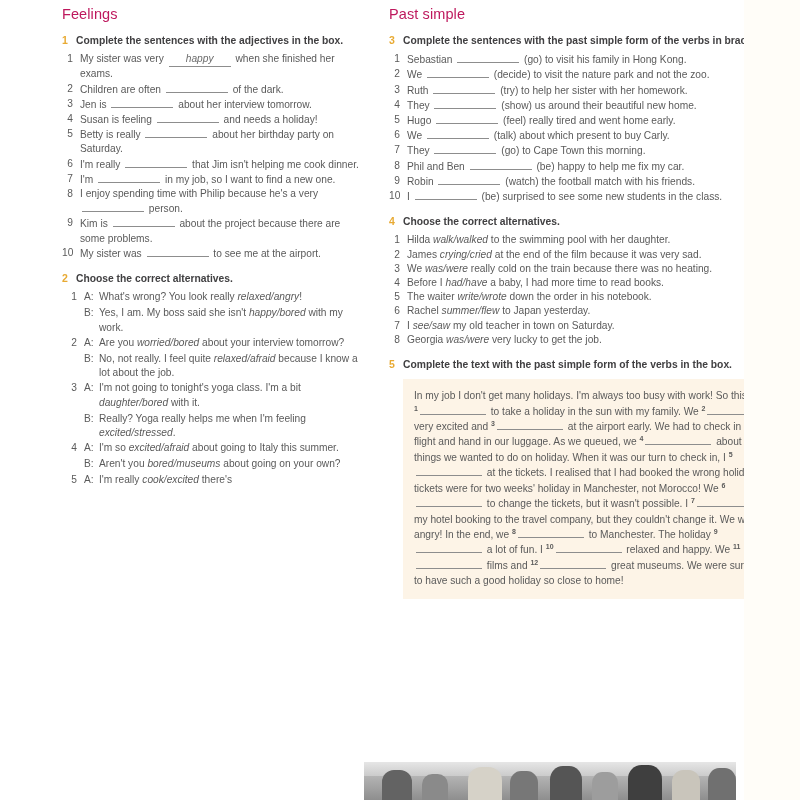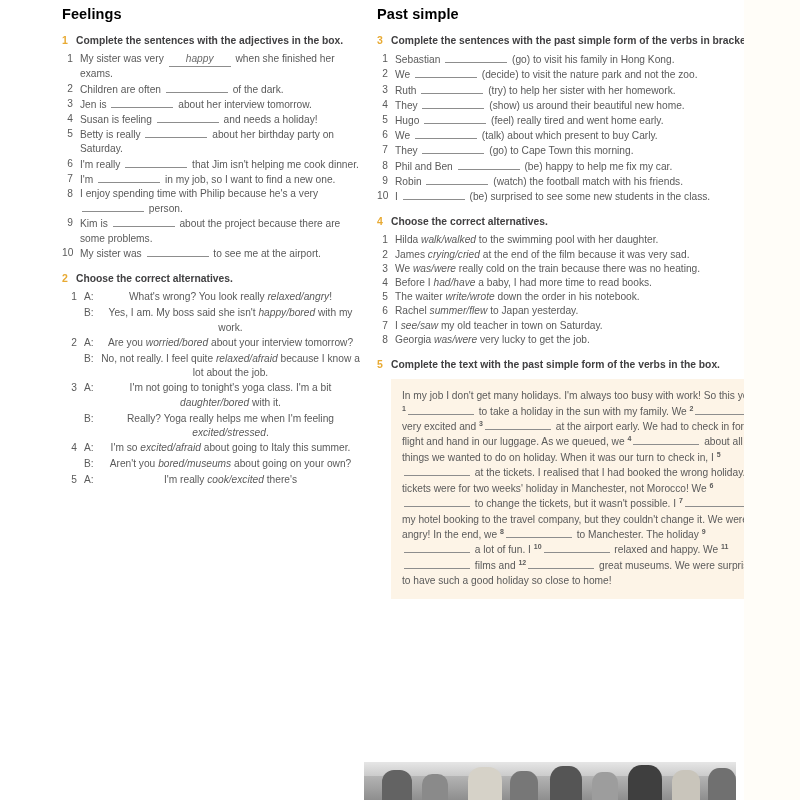--- a/index.html
+++ b/index.html
@@ -27,27 +27,27 @@
     flex-direction: row;
     align-items: flex-start;
   }
   .col-left {
     width: 300px;
     margin-left: 62px;
     padding-top: 6px;
   }
   .col-right {
     width: 400px;
-    margin-left: 15px;
+    margin-left: 27px;
     padding-top: 6px;
   }
   h2.section-heading {
     font-size: 14.5px;
-    font-weight: bold;
-    color: #000000;
+    font-weight: normal;
+    color: #be185d;
     margin: 0 0 12px 0;
     letter-spacing: 0.1px;
   }
   .exercise {
     margin-bottom: 11px;
   }
   .ex-head {
     display: flex;
     flex-direction: row;
     align-items: flex-start;
@@ -157,21 +157,20 @@
     flex-direction: row;
     align-items: flex-start;
     color: #5a5a5a;
   }
   .turn .spk {
     flex: 0 0 15px;
     width: 15px;
   }
   .turn .utt {
     flex: 1 1 auto;
-    text-align: center;
   }
   .turn.b-turn { margin-top: 2px; }
   .gapbox {
     background: #fdf4e7;
     margin: 8px 0 0 14px;
     padding: 9px 10px 10px 11px;
     font-size: 10.2px;
     line-height: 15.4px;
     color: #5a5a5a;
   }

